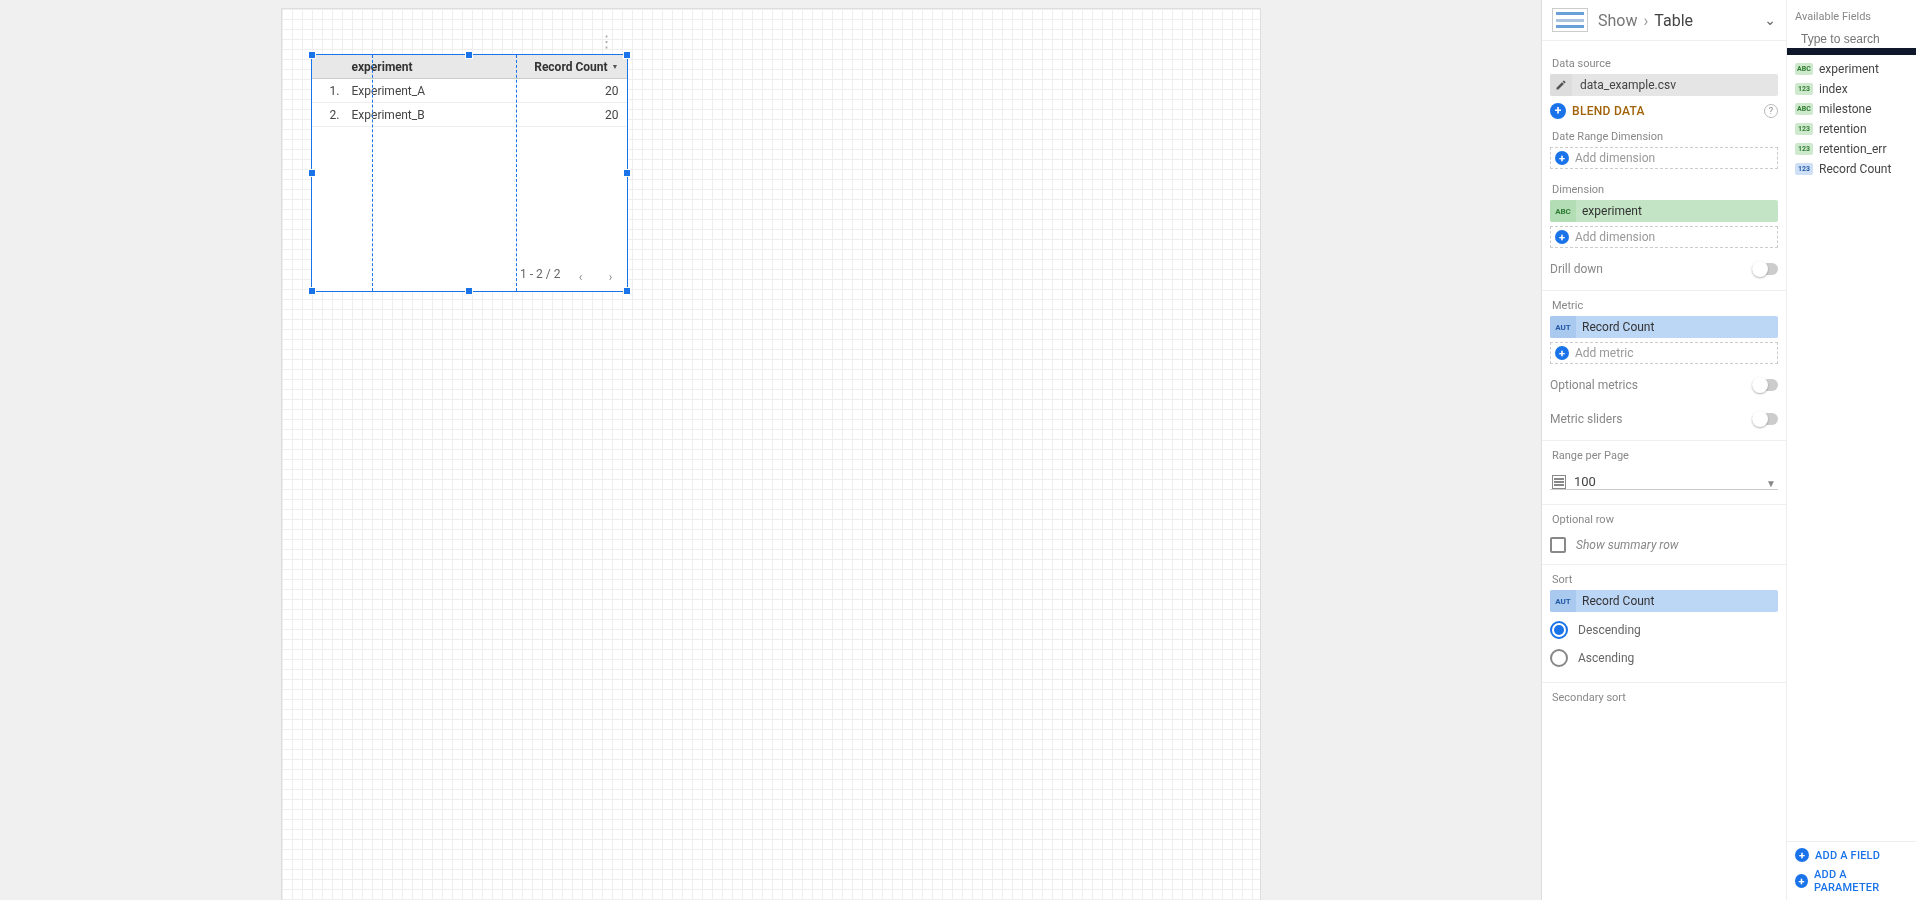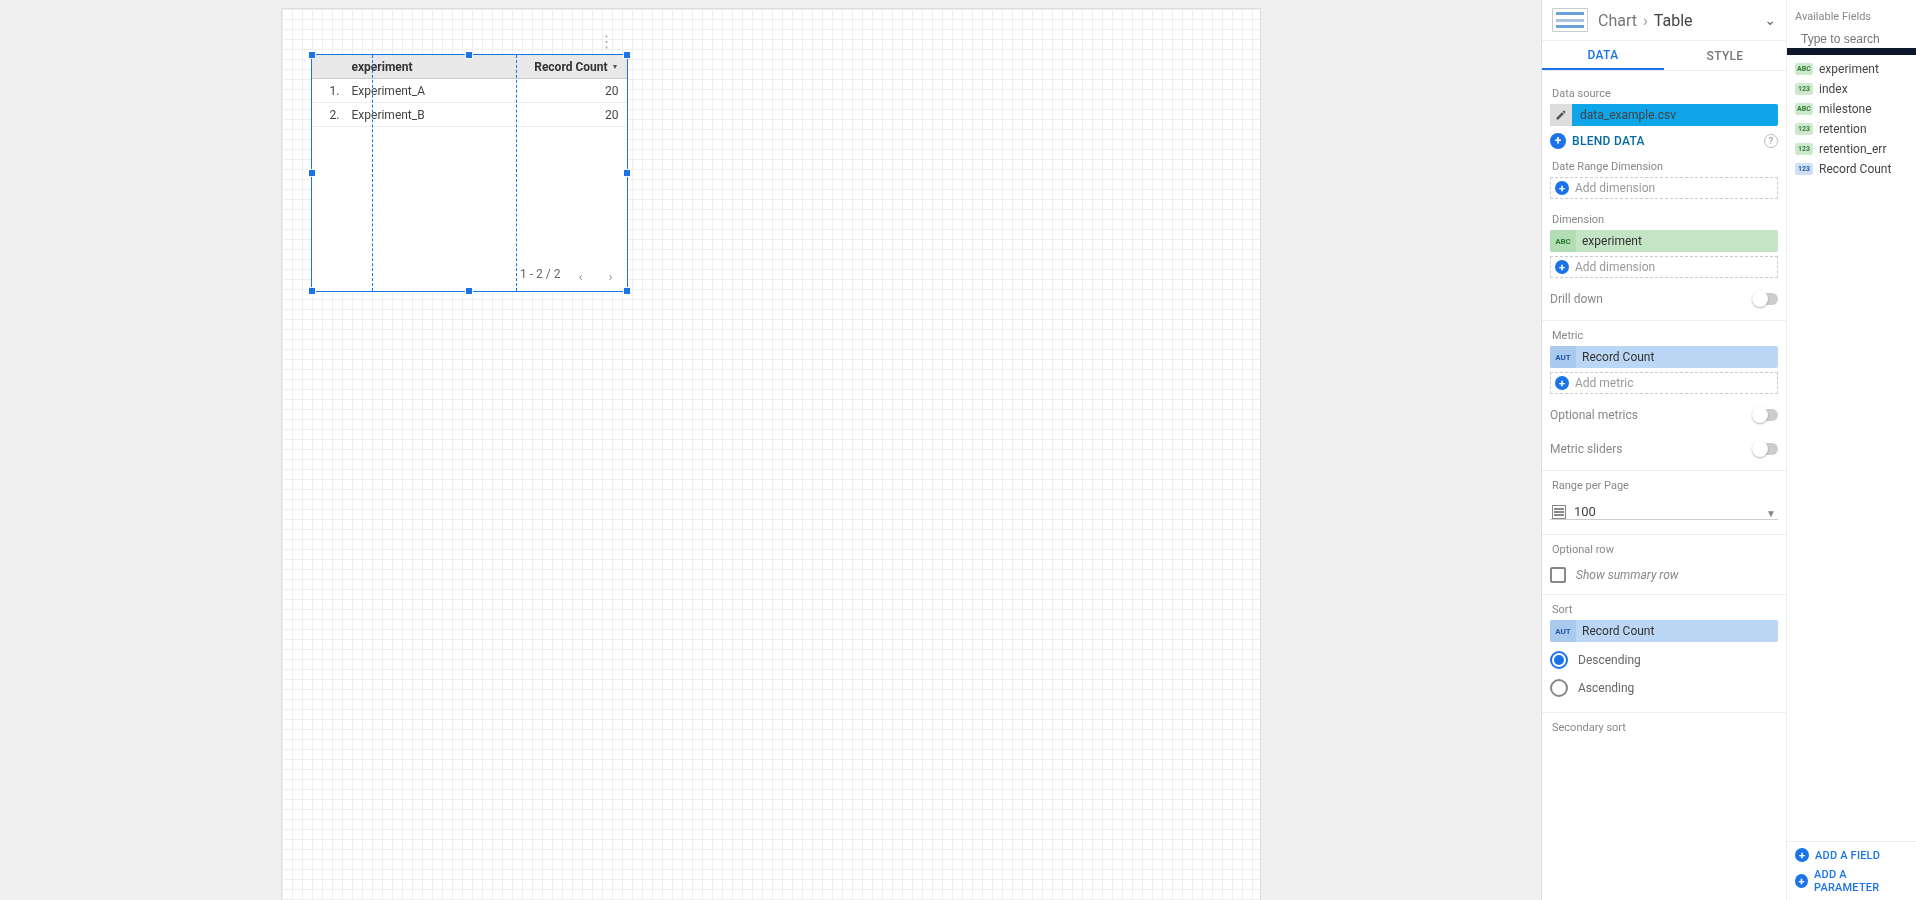--- a/index.html
+++ b/index.html
@@ -182,35 +182,35 @@
     display: flex;
     align-items: center;
     height: 22px;
     font-size: 12px;
     border-radius: 2px;
     gap: 0;
     margin-bottom: 4px;
     overflow:hidden;
   }
   .chip-datasource {
-    background: #0ea5e9;
+    background: #e5e5e5;
   }
   .chip-datasource .ico {
     width: 22px; height: 22px; display:flex;align-items:center;justify-content:center;
     background:#ddd; color:#555;
   }
   .chip-datasource .txt { padding: 0 8px; color:#444;}
   .blend-row {
     display:flex; align-items:center; gap:6px; height:22px; margin-bottom:8px;
   }
   .blue-plus {
     width:16px;height:16px;border-radius:50%;background:#1a73e8;color:#fff;
     display:flex;align-items:center;justify-content:center;font-size:12px;font-weight:700;
   }
-  .blend-txt { color:#0369a1; font-weight:500; font-size:12px; letter-spacing:.3px;}
+  .blend-txt { color:#a16207; font-weight:500; font-size:12px; letter-spacing:.3px;}
   .help-ico {
     margin-left:auto;width:14px;height:14px;border:1px solid #bbb;border-radius:50%;
     display:flex;align-items:center;justify-content:center;font-size:9px;color:#888;
   }
 
   .add-slot {
     height:22px; border:1px dashed #ccc; display:flex;align-items:center;gap:6px;
     padding:0 4px; color:#999; font-size:12px; cursor:pointer;
   }
   .add-slot .blue-plus { width:14px;height:14px;font-size:11px;}
@@ -350,31 +350,27 @@
 </div>
 
 <div class="panel">
   <div class="panel-head">
     <div class="chart-type-icon">
       <div class="bar"></div>
         <div class="bar"></div>
         <div class="bar"></div>
     </div>
     <div class="breadcrumb">
-      <span class="crumb-root">Chart</span>
+      <span class="crumb-root">Show</span>
       <span class="sep">›</span>
       <span>Table</span>
     </div>
     <div class="chev-expand">⌄</div>
   </div>
 
-  <div class="tabs">
-    <div class="tab active">DATA</div>
-    <div class="tab">STYLE</div>
-  </div>
 
   <div class="scroll">
 
     <div class="sect-label">Data source</div>
     <div class="chip-row chip-datasource">
       <span class="ico">
         <svg width="12" height="12" viewBox="0 0 24 24">
             <path fill="#555" d="M3 17.25V21h3.75l11-11-3.75-3.75-11 11zM20.71 7.04a1 1 0 0 0 0-1.41l-2.34-2.34a1 1 0 0 0-1.41 0l-1.83 1.83 3.75 3.75 1.83-1.83z"></path>
           </svg>
       </span>

